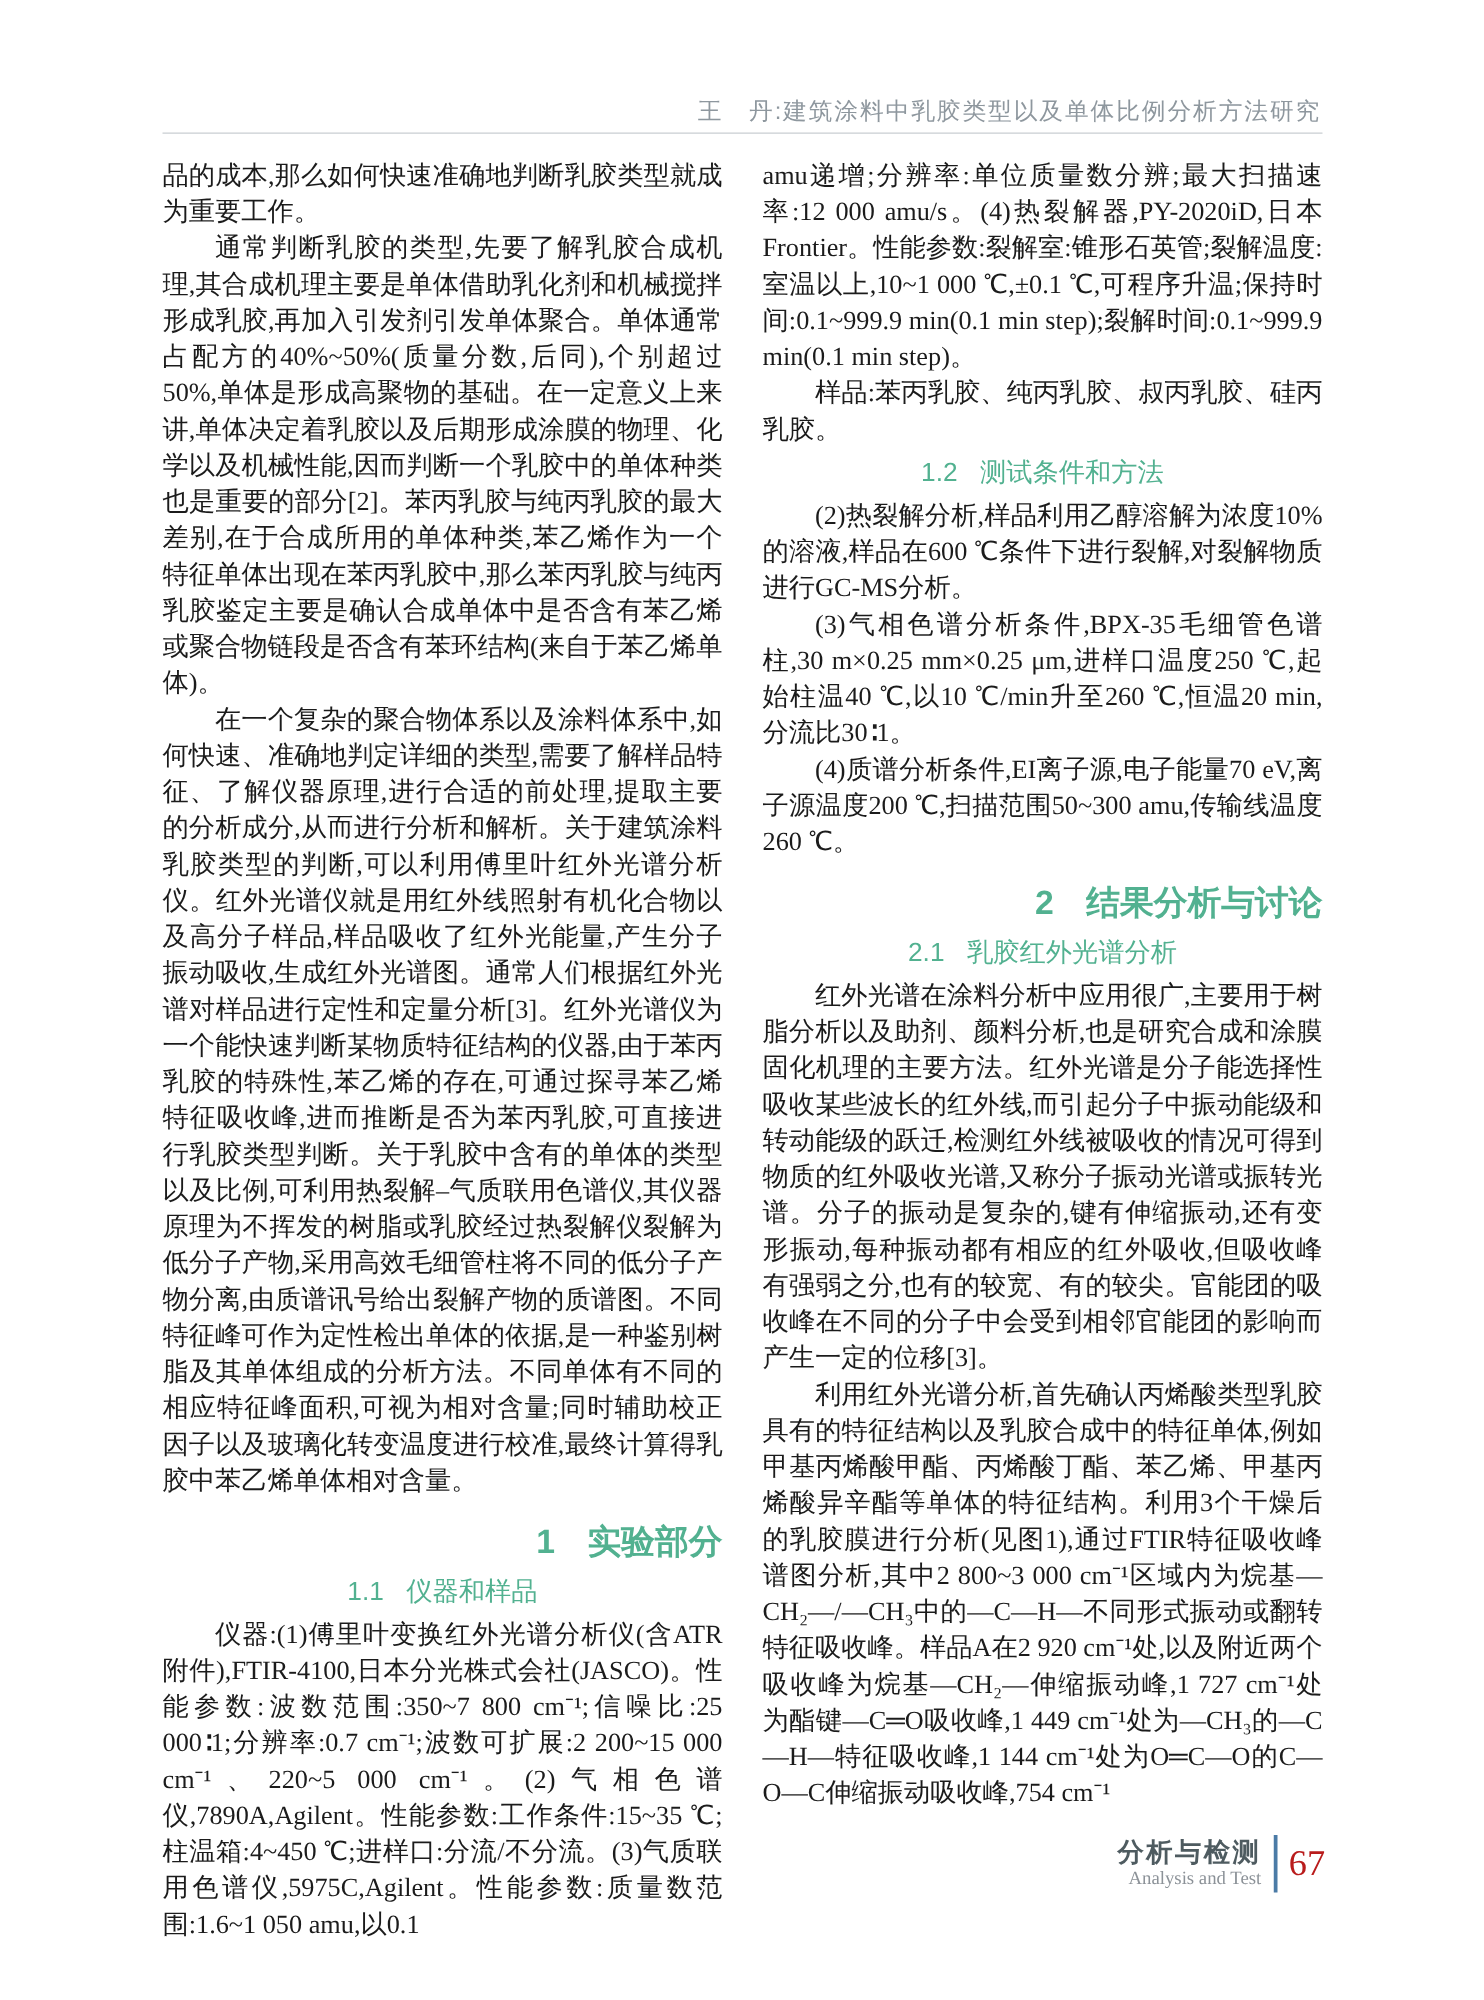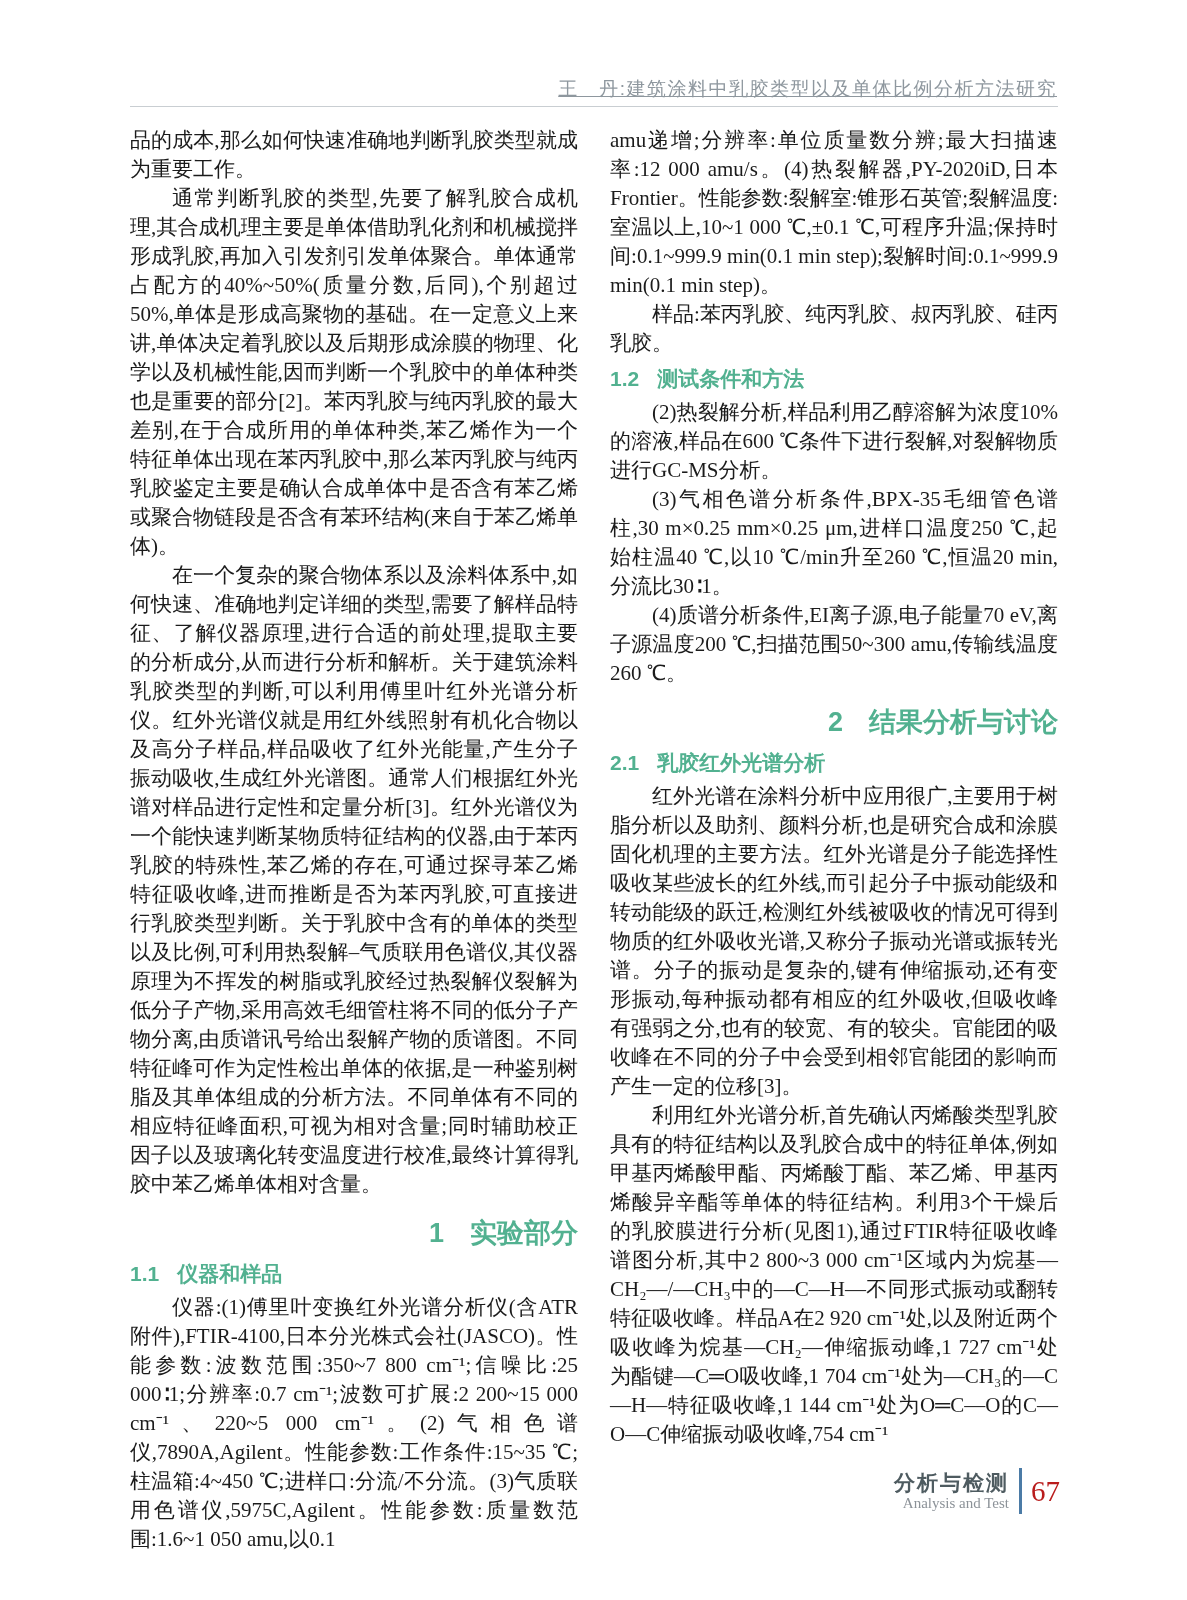--- a/index.html
+++ b/index.html
@@ -13,21 +13,20 @@
   .page { position: absolute; inset: 0; }
 
   .running-head {
     position: absolute;
     top: 76px; right: 130px;
     font-size: 19px;
     color: #8e979e;
     letter-spacing: 1.5px;
     font-family: "Liberation Sans", sans-serif;
     white-space: nowrap;
-    text-decoration: underline;
   }
   .header-rule {
     position: absolute;
     top: 106px; left: 130px;
     width: 928px; height: 1px;
     background: #c9ced2;
   }
 
   .content {
     position: absolute;
@@ -53,25 +52,25 @@
     font-weight: bold;
     font-size: 27px;
     line-height: 34px;
     color: #52b190;
     text-align: right;
   }
   .sec1 .num { margin-right: 26px; }
   .sec2 {
     margin: 7px 0 5px 0;
     font-family: "Liberation Sans", sans-serif;
-    font-weight: bold;
+    font-weight: normal;
     font-size: 21px;
     line-height: 28px;
     color: #52b190;
-    text-align: left;
+    text-align: center;
   }
   .sec2 .num { margin-right: 18px; }
 
   .footer {
     position: absolute;
     top: 1468px; right: 127px;
     display: flex;
     align-items: center;
   }
   .journal-titles { text-align: right; margin-right: 10px; }
@@ -136,21 +135,21 @@
       <p class="indent">(4)质谱分析条件,EI离子源,电子能量70 eV,离子源温度200 ℃,扫描范围50~300 amu,传输线温度260 ℃。</p>
 
       <h2 class="sec1">
         <span class="num">2</span><span>结果分析与讨论</span>
       </h2>
       <h3 class="sec2">
         <span class="num">2.1</span><span>乳胶红外光谱分析</span>
       </h3>
 
       <p class="indent">红外光谱在涂料分析中应用很广,主要用于树脂分析以及助剂、颜料分析,也是研究合成和涂膜固化机理的主要方法。红外光谱是分子能选择性吸收某些波长的红外线,而引起分子中振动能级和转动能级的跃迁,检测红外线被吸收的情况可得到物质的红外吸收光谱,又称分子振动光谱或振转光谱。分子的振动是复杂的,键有伸缩振动,还有变形振动,每种振动都有相应的红外吸收,但吸收峰有强弱之分,也有的较宽、有的较尖。官能团的吸收峰在不同的分子中会受到相邻官能团的影响而产生一定的位移[3]。</p>
-      <p class="indent">利用红外光谱分析,首先确认丙烯酸类型乳胶具有的特征结构以及乳胶合成中的特征单体,例如甲基丙烯酸甲酯、丙烯酸丁酯、苯乙烯、甲基丙烯酸异辛酯等单体的特征结构。利用3个干燥后的乳胶膜进行分析(见图1),通过FTIR特征吸收峰谱图分析,其中2 800~3 000 cm⁻¹区域内为烷基—CH₂—/—CH₃中的—C—H—不同形式振动或翻转特征吸收峰。样品A在2 920 cm⁻¹处,以及附近两个吸收峰为烷基—CH₂—伸缩振动峰,1 727 cm⁻¹处为酯键—C═O吸收峰,1 704 cm⁻¹处为—CH₃的—C—H—特征吸收峰,1 144 cm⁻¹处为O═C—O的C—O—C伸缩振动吸收峰,754 cm⁻¹</p>
+      <p class="indent">利用红外光谱分析,首先确认丙烯酸类型乳胶具有的特征结构以及乳胶合成中的特征单体,例如甲基丙烯酸甲酯、丙烯酸丁酯、苯乙烯、甲基丙烯酸异辛酯等单体的特征结构。利用3个干燥后的乳胶膜进行分析(见图1),通过FTIR特征吸收峰谱图分析,其中2 800~3 000 cm⁻¹区域内为烷基—CH₂—/—CH₃中的—C—H—不同形式振动或翻转特征吸收峰。样品A在2 920 cm⁻¹处,以及附近两个吸收峰为烷基—CH₂—伸缩振动峰,1 727 cm⁻¹处为酯键—C═O吸收峰,1 449 cm⁻¹处为—CH₃的—C—H—特征吸收峰,1 144 cm⁻¹处为O═C—O的C—O—C伸缩振动吸收峰,754 cm⁻¹</p>
     </div>
 
   </div>
 
   <div class="footer">
     <div class="journal-titles">
       <div class="journal-cn">分析与检测</div>
       <div class="journal-en">Analysis and Test</div>
     </div>
     <div class="footer-bar"></div>

